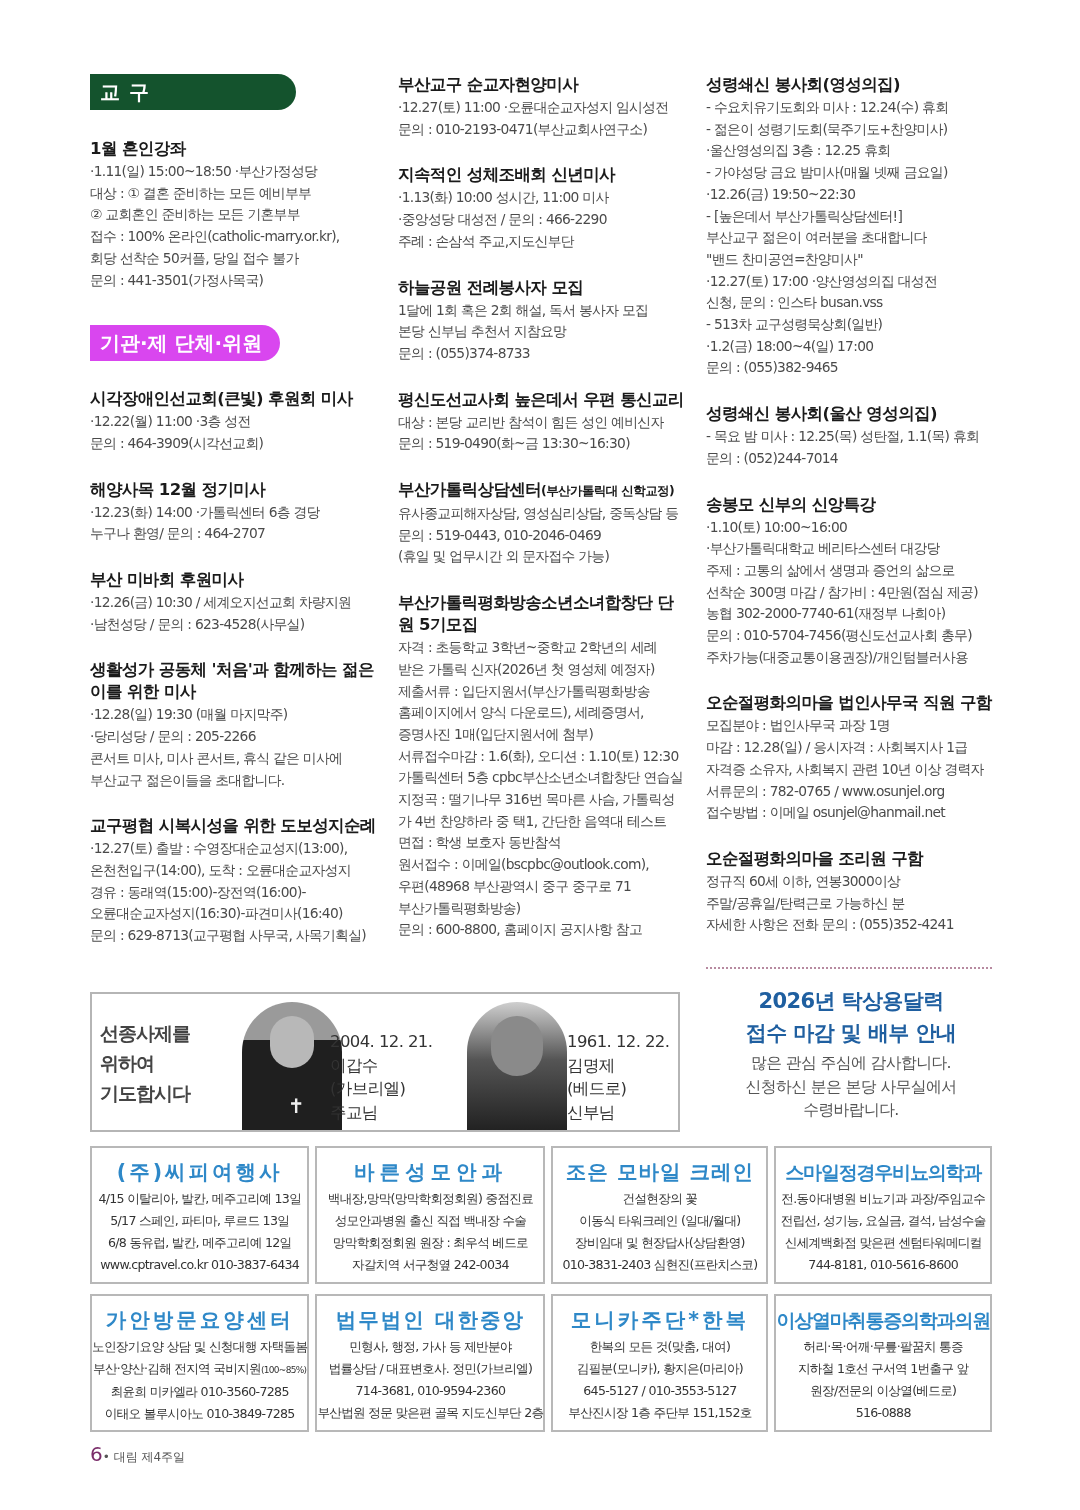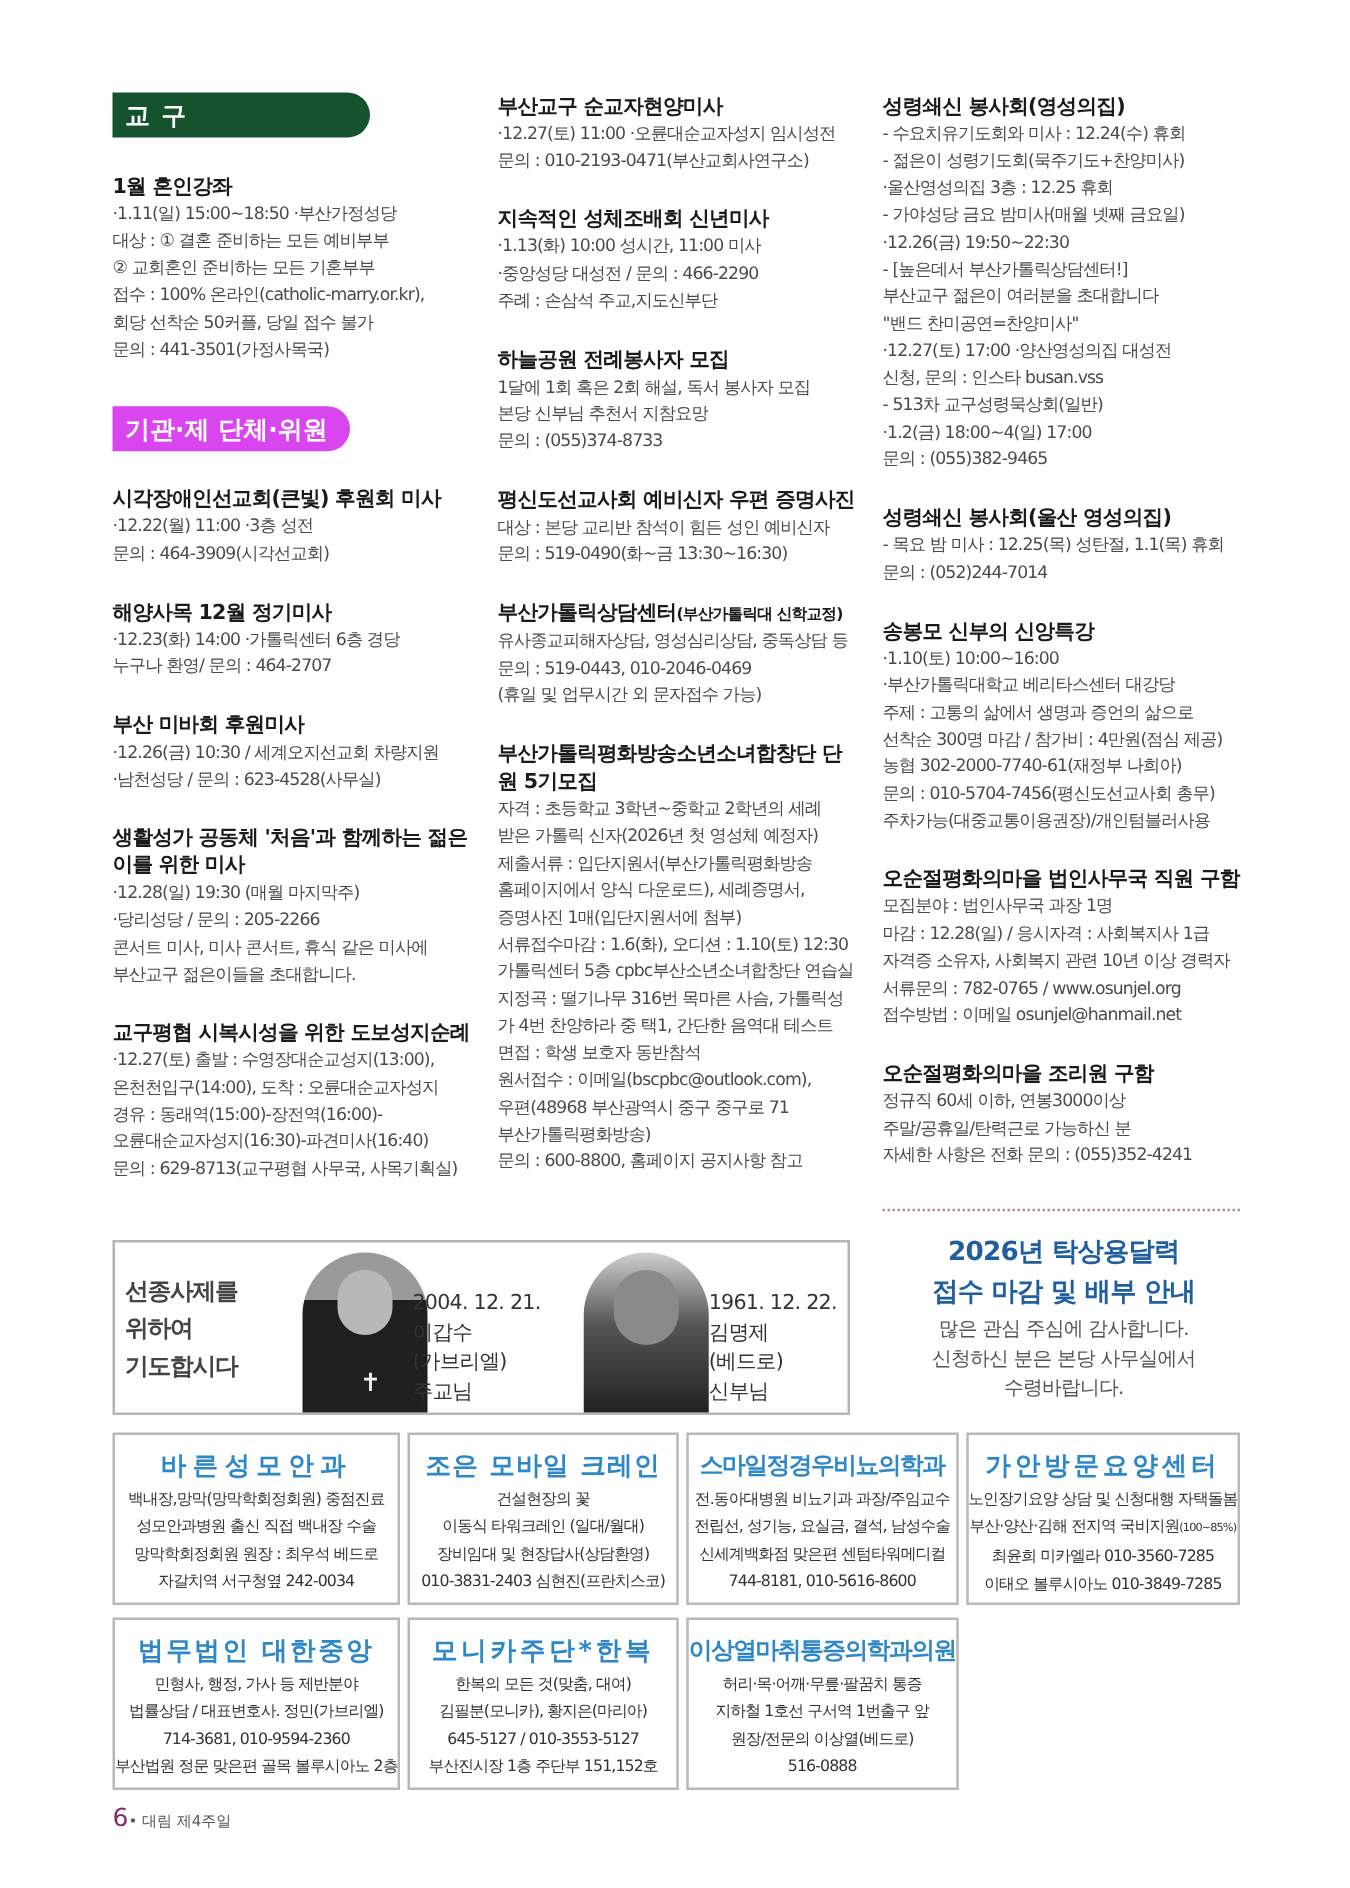--- a/index.html
+++ b/index.html
@@ -120,21 +120,21 @@
     <p>·중앙성당 대성전 / 문의 : 466-2290</p>
     <p>주례 : 손삼석 주교,지도신부단</p>
   </div>
   <div class="item">
     <h3>하늘공원 전례봉사자 모집</h3>
     <p>1달에 1회 혹은 2회 해설, 독서 봉사자 모집</p>
     <p>본당 신부님 추천서 지참요망</p>
     <p>문의 : (055)374-8733</p>
   </div>
   <div class="item">
-    <h3>평신도선교사회 예비신자 우편 증명사진</h3>
+    <h3>평신도선교사회 높은데서 우편 통신교리</h3>
     <p>대상 : 본당 교리반 참석이 힘든 성인 예비신자</p>
     <p>문의 : 519-0490(화~금 13:30~16:30)</p>
   </div>
   <div class="item">
     <h3><span>부산가톨릭상담센터</span><span class="small">(부산가톨릭대 신학교정)</span></h3>
     <p>유사종교피해자상담, 영성심리상담, 중독상담 등</p>
     <p>문의 : 519-0443, 010-2046-0469</p>
     <p>(휴일 및 업무시간 외 문자접수 가능)</p>
   </div>
   <div class="item">
@@ -236,20 +236,27 @@
 <div class="calendar">
   <h2>2026년 탁상용달력</h2>
   <h2>접수 마감 및 배부 안내</h2>
   <p>많은 관심 주심에 감사합니다.</p>
   <p style="margin-top:0">신청하신 분은 본당 사무실에서</p>
   <p style="margin-top:0">수령바랍니다.</p>
 </div>
 
 <div class="ads">
   <div class="ad">
+    <h4 style="letter-spacing:3px">(주)씨피여행사</h4>
+    <p>4/15 이탈리아, 발칸, 메주고리예 13일</p>
+    <p>5/17 스페인, 파티마, 루르드 13일</p>
+    <p>6/8 동유럽, 발칸, 메주고리예 12일</p>
+    <p>www.cptravel.co.kr 010-3837-6434</p>
+  </div>
+  <div class="ad">
     <h4 style="letter-spacing:5px">바른성모안과</h4>
     <p>백내장,망막(망막학회정회원) 중점진료</p>
     <p>성모안과병원 출신 직접 백내장 수술</p>
     <p>망막학회정회원 원장 : 최우석 베드로</p>
     <p>자갈치역 서구청옆 242-0034</p>
   </div>
   <div class="ad">
     <h4 style="letter-spacing:1px">조은 모바일 크레인</h4>
     <p>건설현장의 꽃</p>
     <p>이동식 타워크레인 (일대/월대)</p>
@@ -268,21 +275,21 @@
     <p>노인장기요양 상담 및 신청대행 자택돌봄</p>
     <p><span>부산·양산·김해 전지역 국비지원</span><span class="sm">(100~85%)</span></p>
     <p>최윤희 미카엘라 010-3560-7285</p>
     <p>이태오 볼루시아노 010-3849-7285</p>
   </div>
   <div class="ad">
     <h4 style="letter-spacing:2px">법무법인 대한중앙</h4>
     <p>민형사, 행정, 가사 등 제반분야</p>
     <p>법률상담 / 대표변호사. 정민(가브리엘)</p>
     <p>714-3681, 010-9594-2360</p>
-    <p>부산법원 정문 맞은편 골목 볼루시아노 2층</p>
+    <p>부산법원 정문 맞은편 골목 지도신부단 2층</p>
   </div>
   <div class="ad">
     <h4 style="letter-spacing:3px">모니카주단*한복</h4>
     <p>한복의 모든 것(맞춤, 대여)</p>
     <p>김필분(모니카), 황지은(마리아)</p>
     <p>645-5127 / 010-3553-5127</p>
     <p>부산진시장 1층 주단부 151,152호</p>
   </div>
   <div class="ad">
     <h4 class="tight">이상열마취통증의학과의원</h4>

